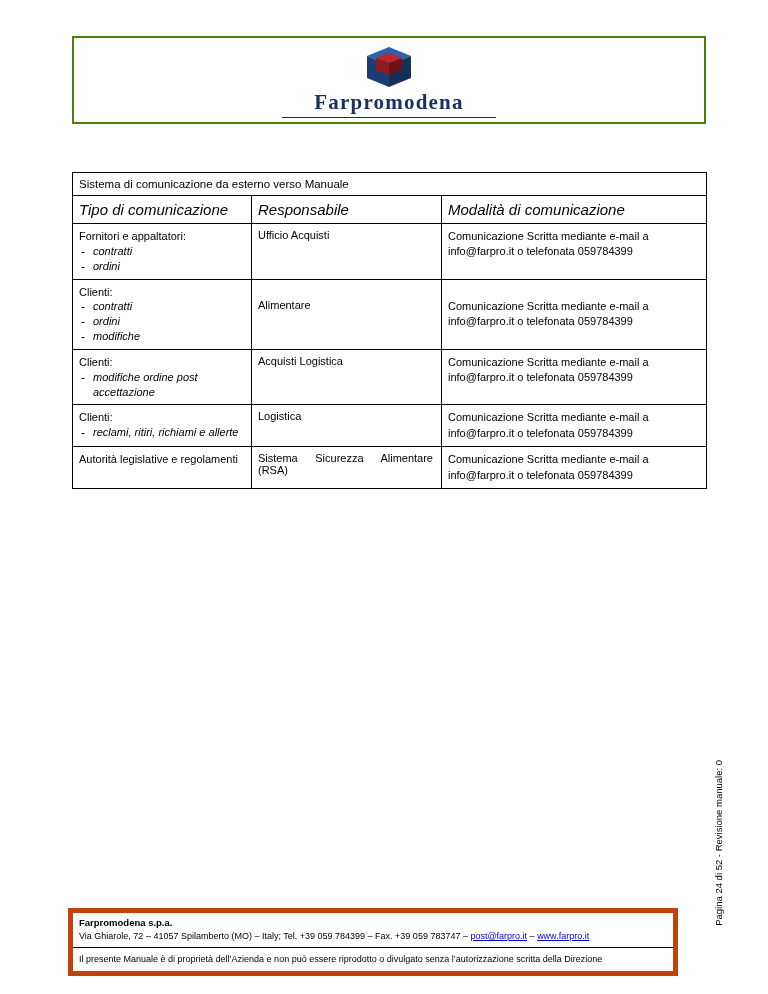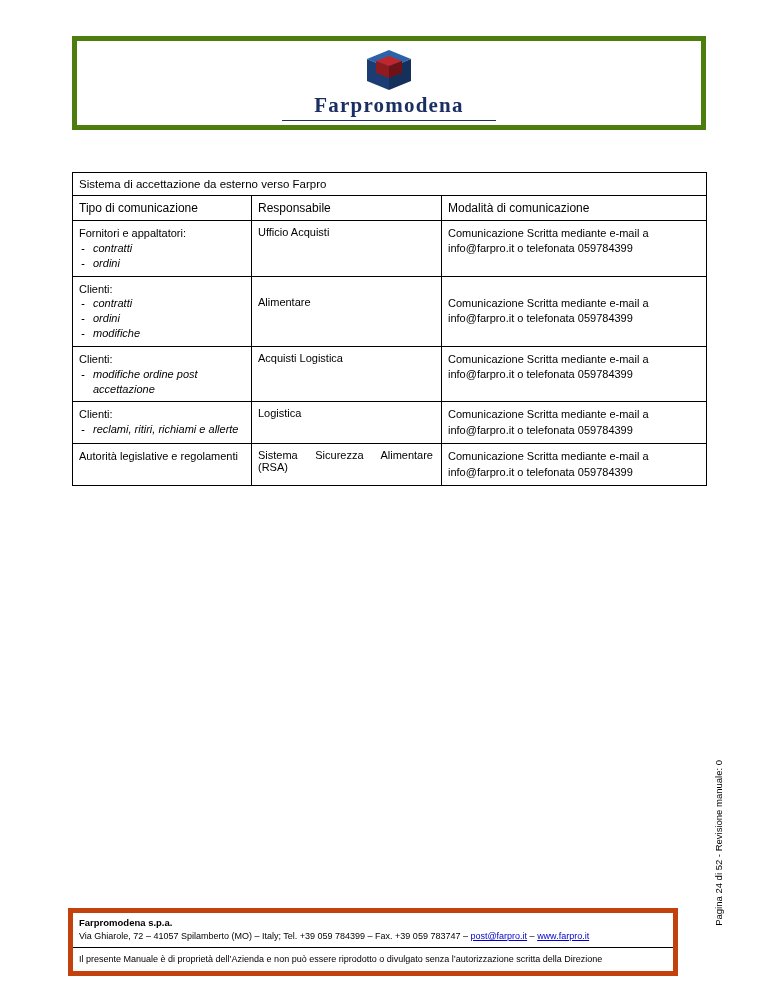--- a/index.html
+++ b/index.html
@@ -20,21 +20,21 @@
     width: 768px;
     height: 994px;
   }
 
   
   .header-box {
     position: absolute;
     left: 72px;
     top: 36px;
     width: 634px;
-    border: 5px solid #4d7c0f;
+    border: 2px solid #4d7c0f;
     box-sizing: border-box;
   }
   .logo-area {
     padding: 8px 0 4px 0;
     text-align: center;
   }
   .logo-cube {
     width: 46px;
     height: 42px;
     margin: 0 auto;
@@ -84,22 +84,23 @@
   }
   .tbl-caption {
     text-align: center;
     font-weight: bold;
     font-size: 11.5px;
     padding: 7px 6px;
   }
   .col-head {
     text-align: center;
     font-weight: bold;
-    font-size: 12px;
+    font-size: 15px;
     padding: 9px 6px;
+    font-style: italic;
   }
   .cell-pad-top { padding-top: 9px; }
   .cell-just {
     text-align: justify;
     text-align-last: left;
     line-height: 1.4;
   }
   .cell-spread {
     line-height: 1.4;
   }
@@ -190,21 +191,21 @@
   </div>
 
   <table class="main-table">
     <colgroup>
       <col style="width:179px">
       <col style="width:190px">
       <col style="width:265px">
     </colgroup>
     <tbody>
       <tr>
-        <td class="tbl-caption" colspan="3">Sistema di accettazione da esterno verso Farpro</td>
+        <td class="tbl-caption" colspan="3">Sistema di comunicazione da esterno verso Manuale</td>
       </tr>
       <tr>
         <th class="col-head">Tipo di comunicazione</th>
         <th class="col-head">Responsabile</th>
         <th class="col-head">Modalità di comunicazione</th>
       </tr>
 
       <tr>
         <td>
           <div class="plain-line">Fornitori e appaltatori:</div>

